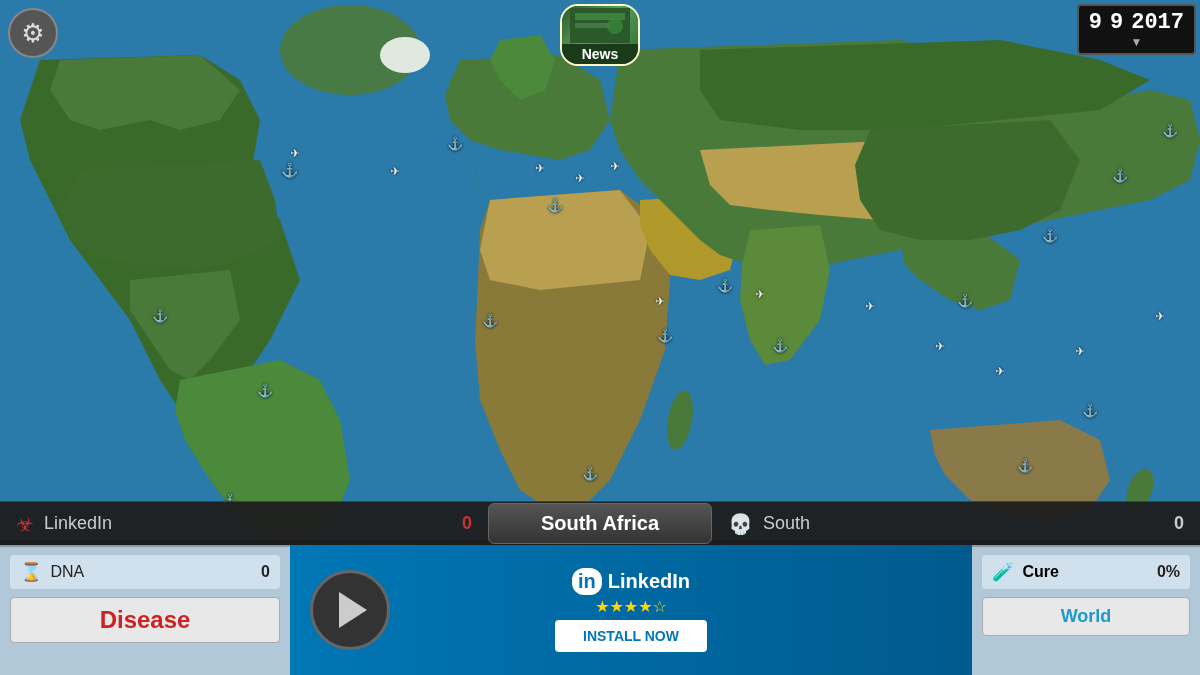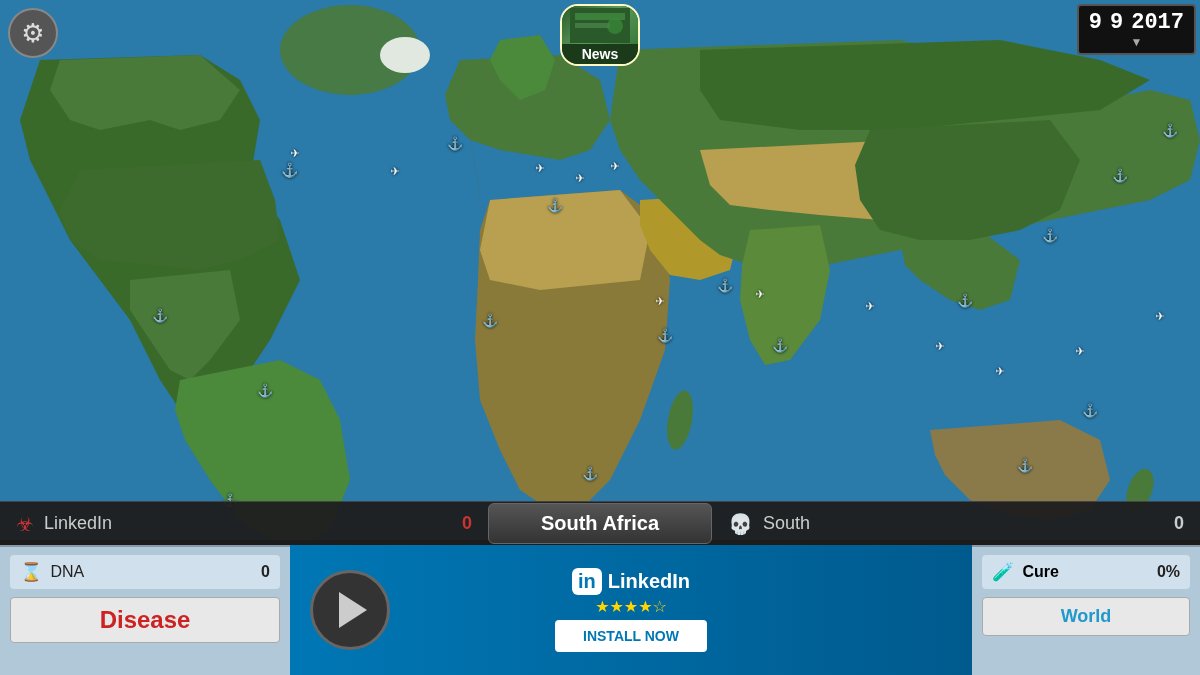--- a/index.html
+++ b/index.html
@@ -267,21 +267,21 @@
       display: flex;
       align-items: center;
       gap: 6px;
     }
     .linkedin-in {
       background: #fff;
       color: #0077b5;
       font-size: 20px;
       font-weight: bold;
       padding: 2px 6px;
-      border-radius: 6px;
+      border-radius: 12px;
     }
     .linkedin-name {
       color: #fff;
       font-size: 20px;
       font-weight: bold;
     }
     .linkedin-stars {
       color: #ffd700;
       font-size: 16px;
       margin-top: 2px;

